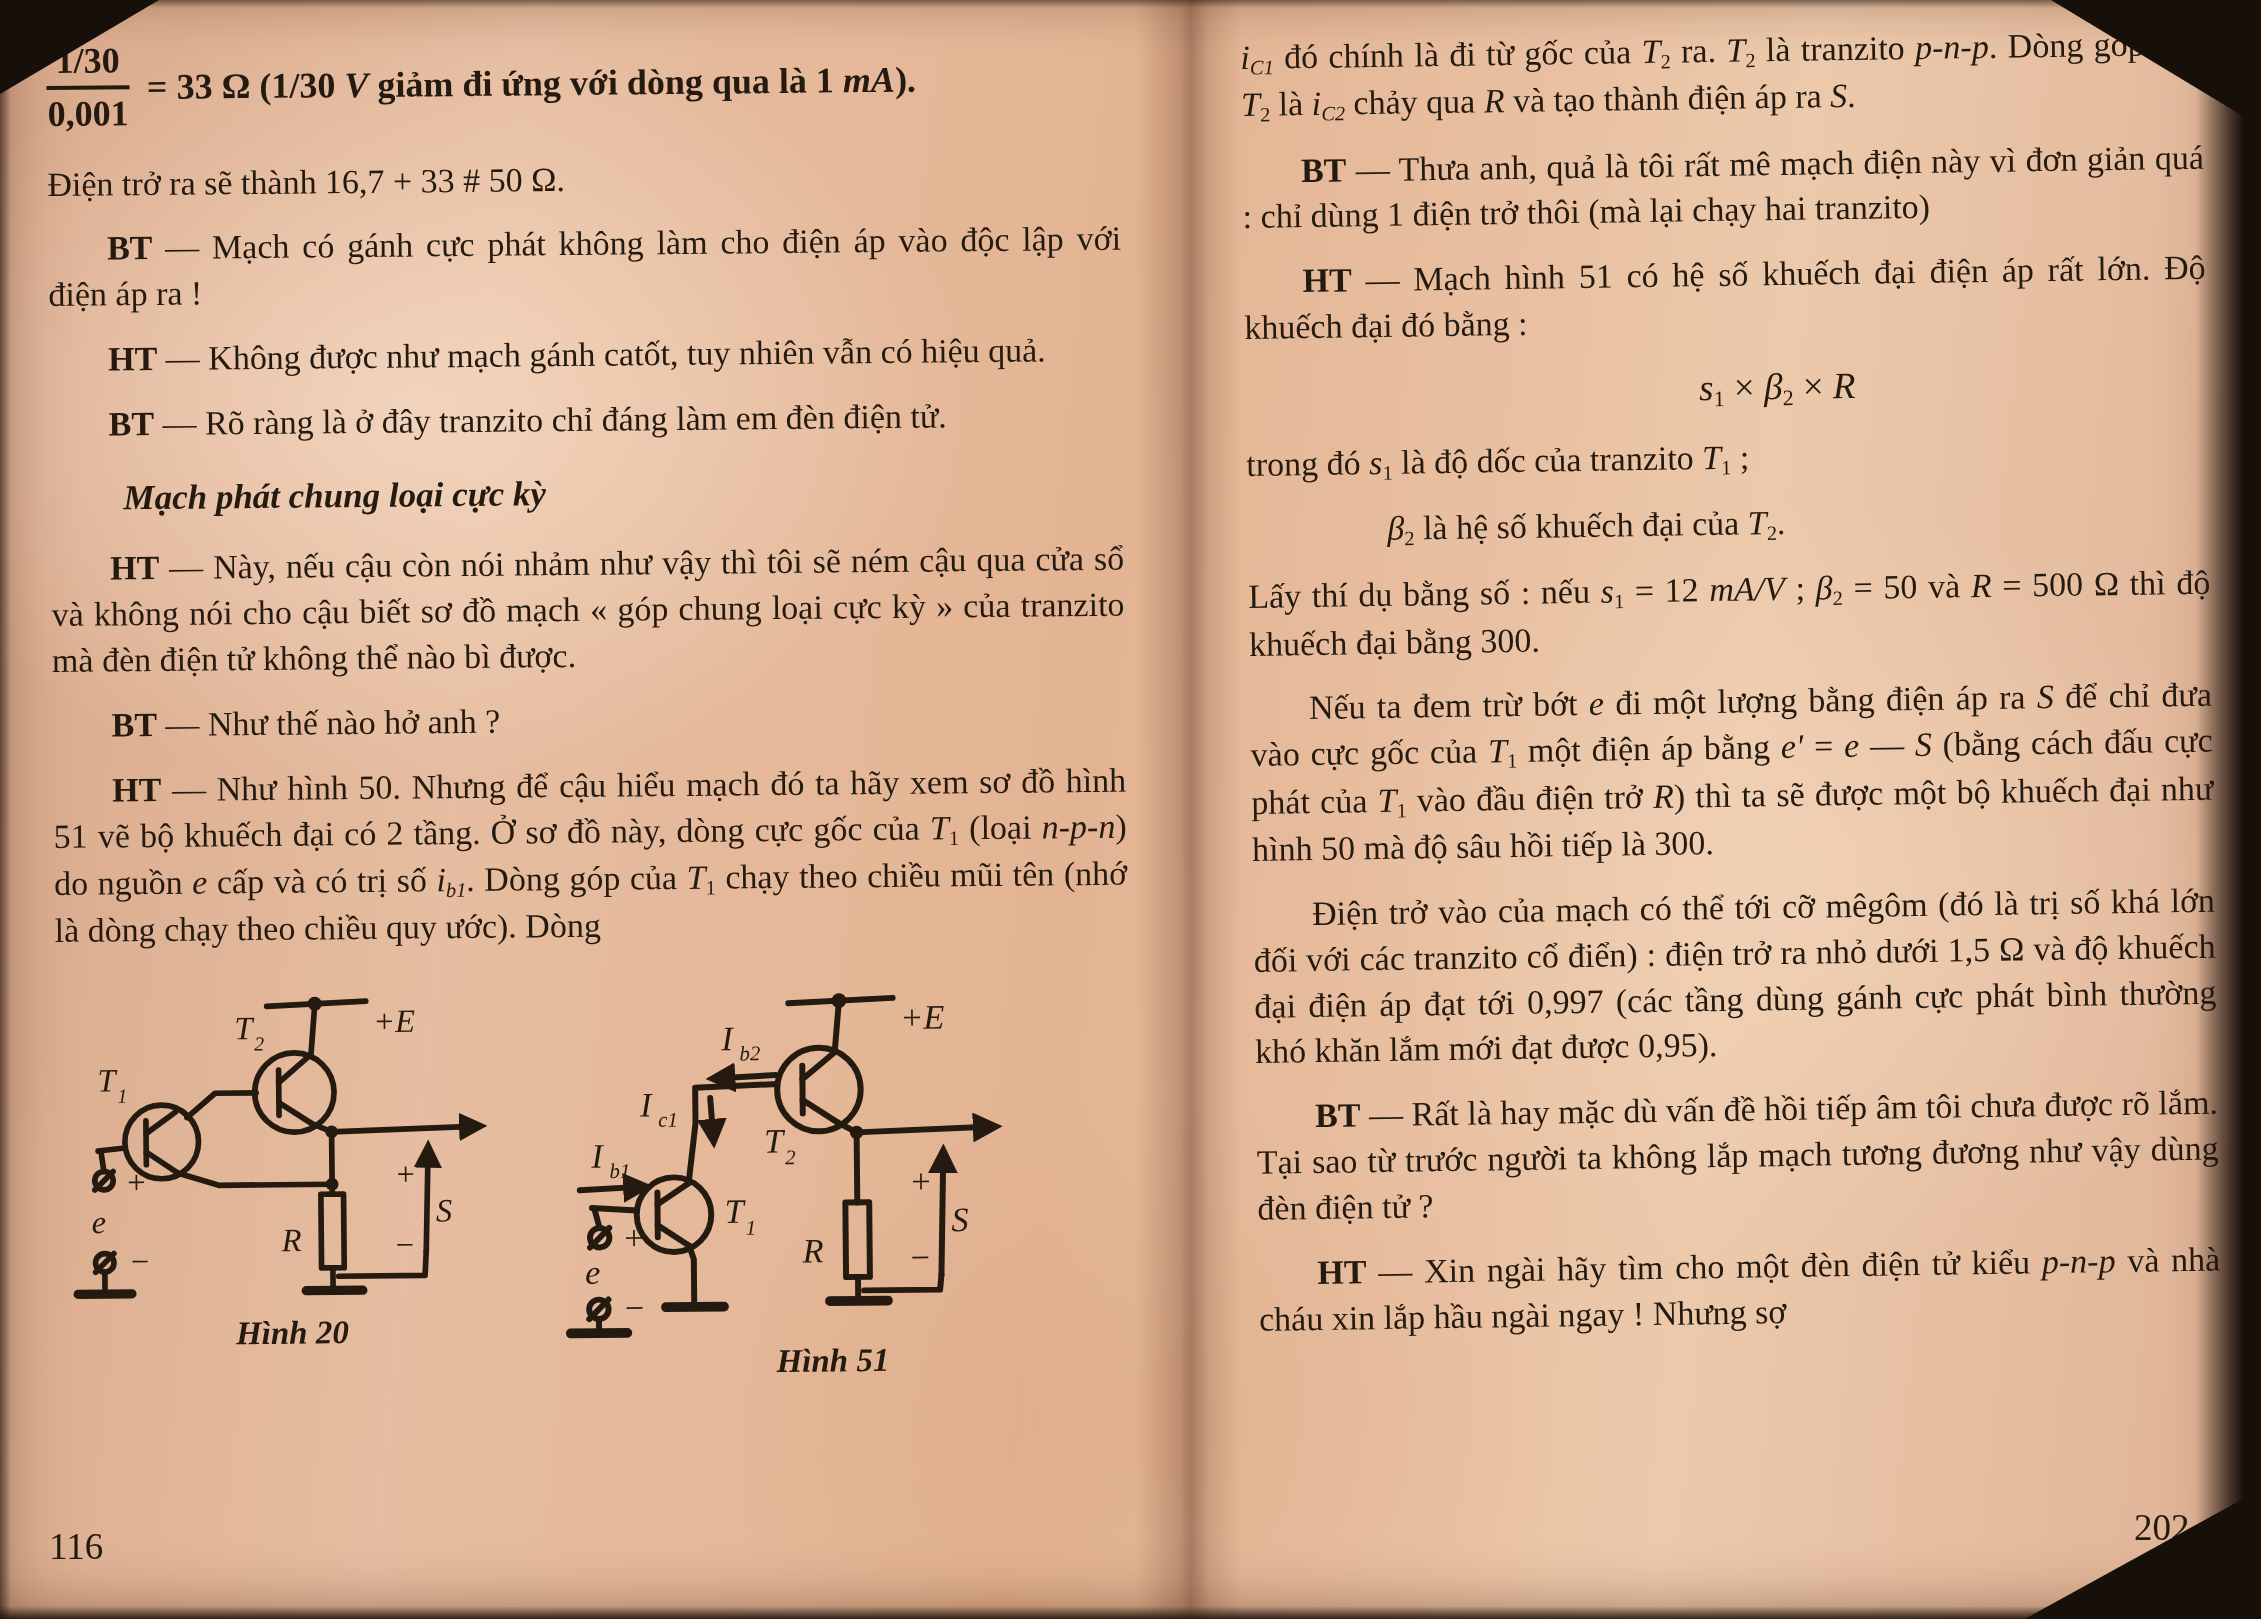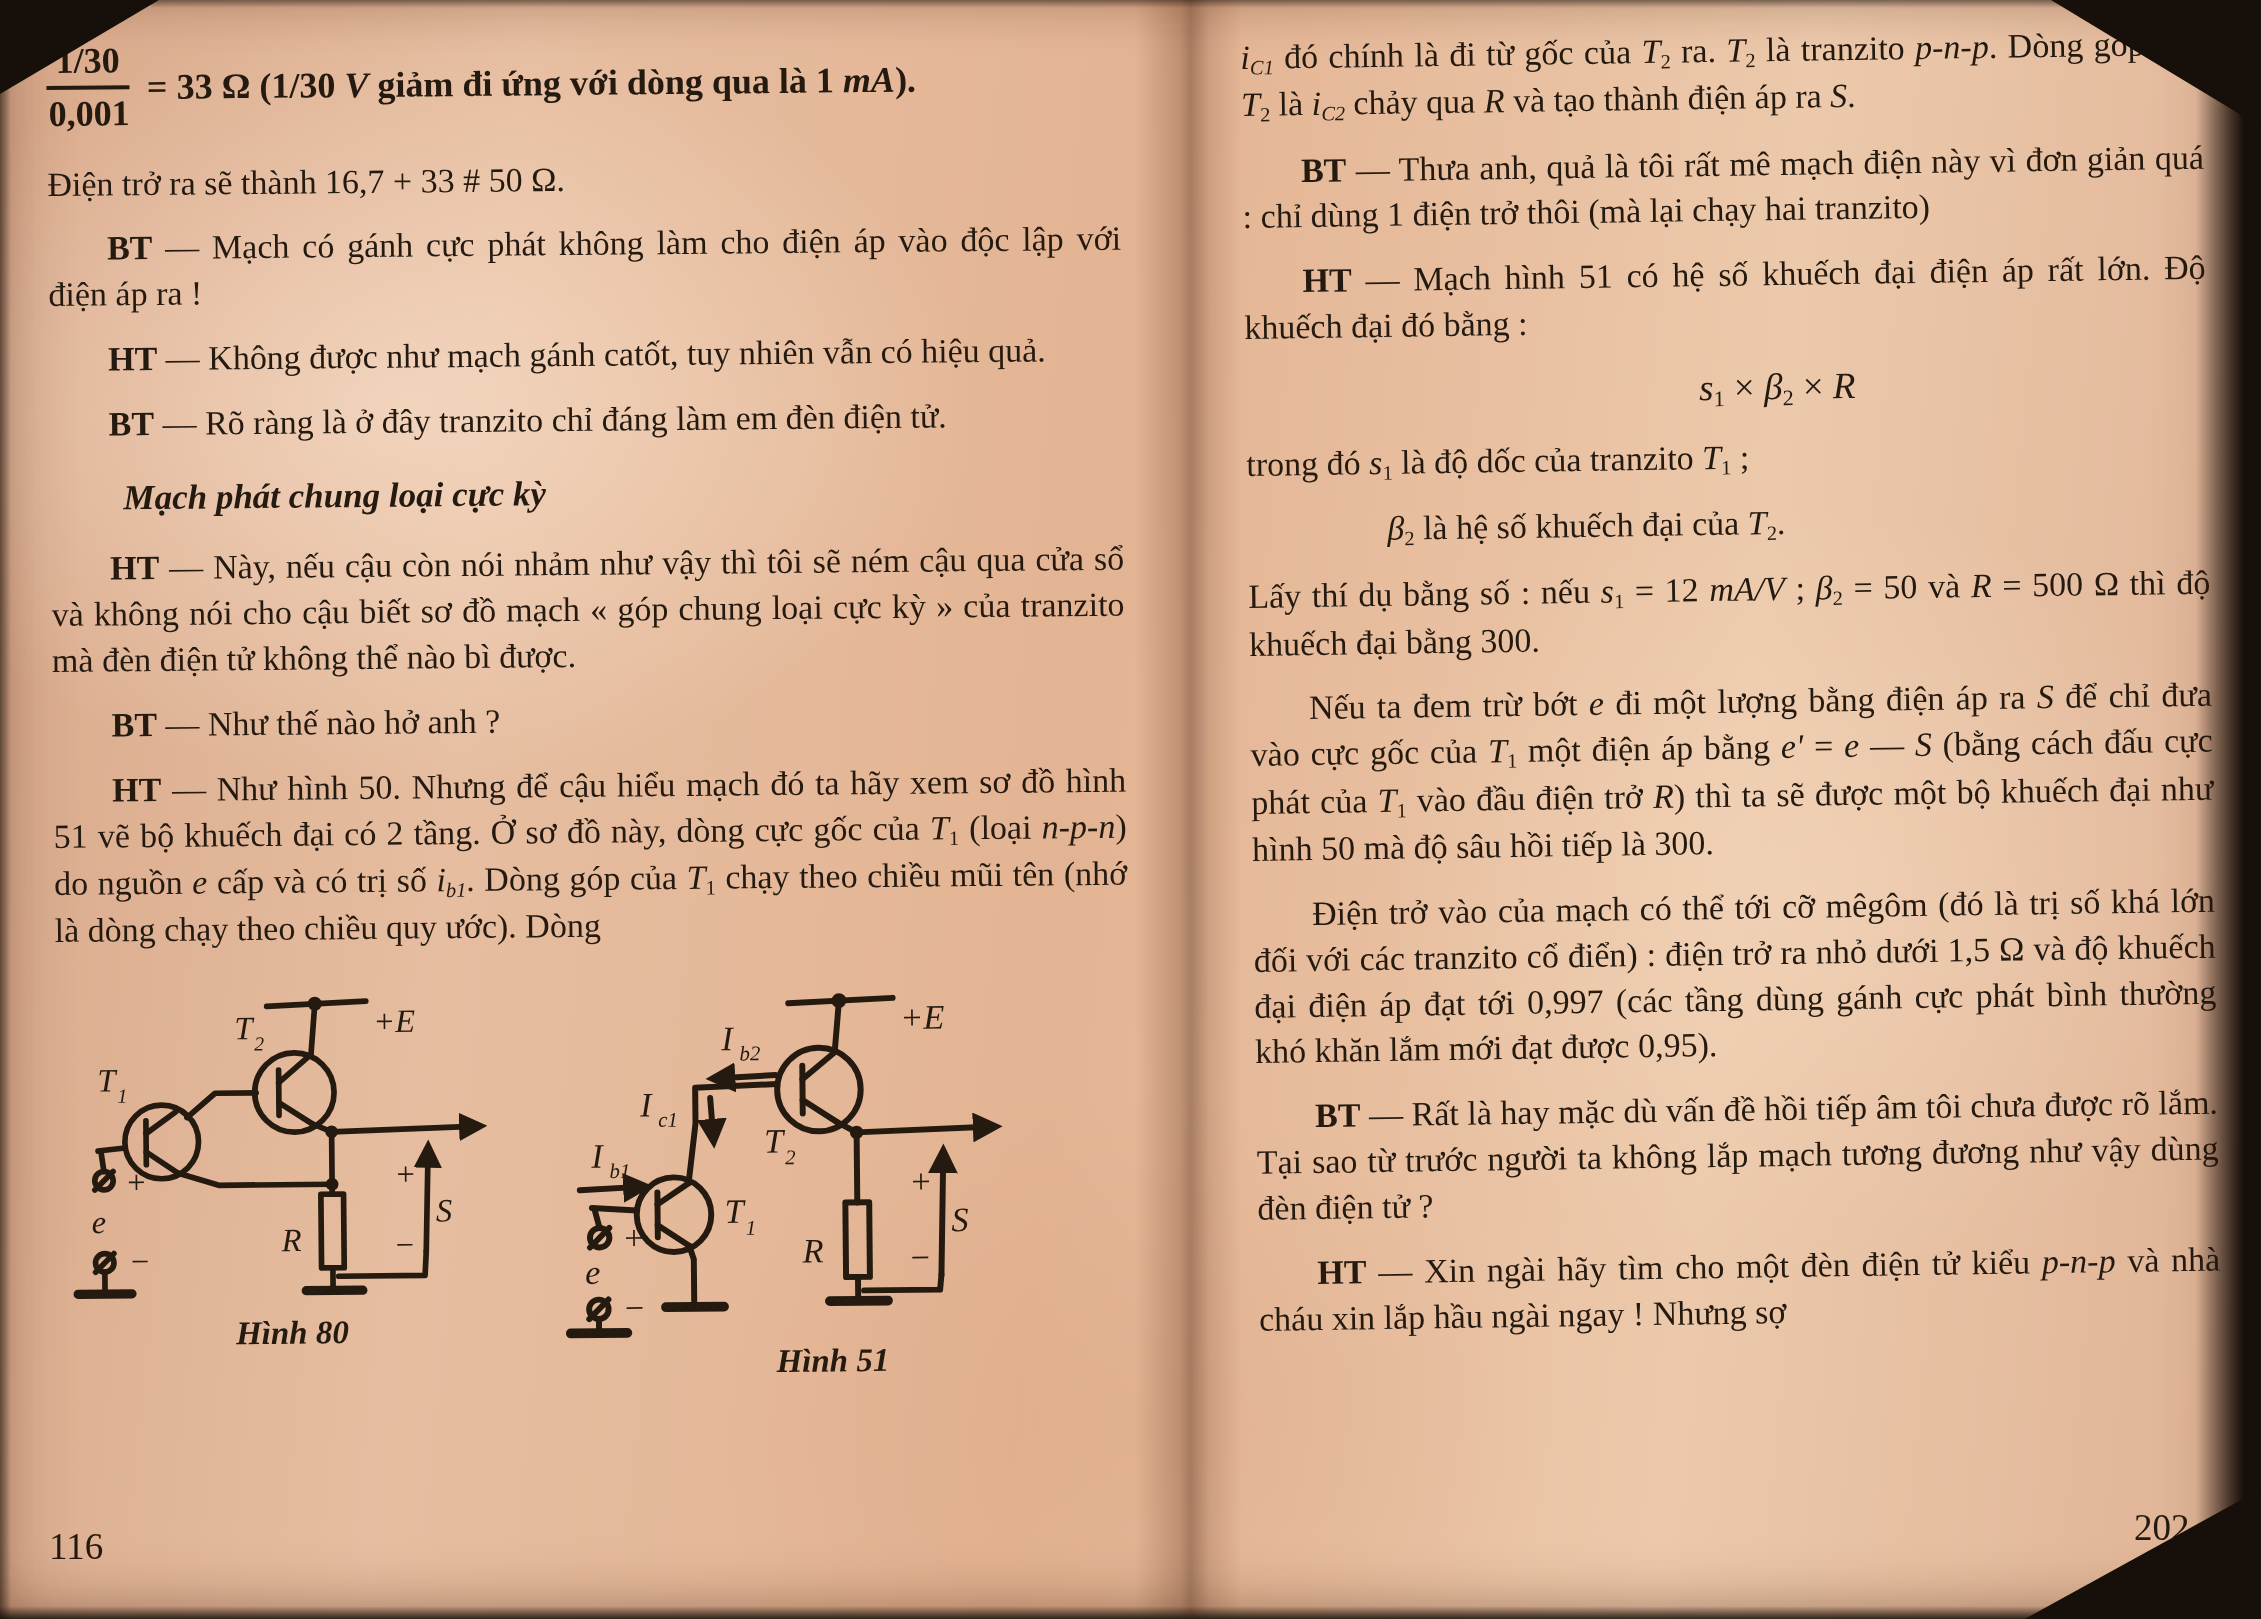--- a/index.html
+++ b/index.html
@@ -43,21 +43,21 @@
   .page-right .pcontent{left:89px;top:35px;width:962px;transform:rotate(-0.85deg);transform-origin:left top;}
 
   p{margin:0 0 19px;text-align:justify;text-indent:59px;}
   p.noind{text-indent:0;}
   p.bigind{text-indent:140px;}
   .b{font-weight:bold;}
   .i{font-style:italic;}
   .sub{font-size:.60em;vertical-align:-0.28em;letter-spacing:0;}
 
   .formula-top{display:flex;align-items:center;gap:17.5px;margin:4.8px 0 27px;font-size:36px;font-weight:bold;}
-  .frac{display:inline-flex;flex-direction:column;align-items:flex-end;line-height:1.1;}
+  .frac{display:inline-flex;flex-direction:column;align-items:center;line-height:1.1;}
   .frac .num{padding:0 9.5px 4.8px;border-bottom:4.8px solid #241a10;}
   .frac .den{padding-top:4.8px;}
 
   .heading{margin:27px 0 24px 73px;font-weight:bold;font-style:italic;font-size:35px;}
 
   .gain-formula{text-align:center;text-indent:0;position:relative;left:51px;font-size:37px;margin:11px 0 20.6px;}
 
   .figrow{display:flex;gap:12.7px;margin-top:11px;}
   .figblock{display:flex;flex-direction:column;align-items:center;}
   .figcap{font-style:italic;font-weight:bold;font-size:33px;margin-top:0;}
@@ -161,21 +161,21 @@
                 <text class="t44" x="534" y="356">S</text>
                 <text class="t44" x="474" y="404">−</text>
               </g>
               <g>
                 <rect x="372" y="316" width="32" height="104"></rect>
                 <text class="t44" x="316" y="396">R</text>
                 <line x1="388" y1="420" x2="388" y2="448"></line>
                 <line class="thick" x1="350" y1="452" x2="430" y2="452"></line>
               </g>
             </svg>
-            <div class="figcap">Hình 80</div>
+            <div class="figcap">Hình 20</div>
           </div>
 
           <div class="figblock">
             <svg class="csvg" width="492" height="373" viewBox="0 0 660 500" style="font-size:43px">
               <defs>
                 <marker id="a51" viewBox="0 0 10 10" refX="7" refY="5" markerWidth="5" markerHeight="5" orient="auto-start-reverse">
                   <path d="M0,0 L10,5 L0,10 z" fill="#241a10"></path>
                 </marker>
               </defs>
               <g>

